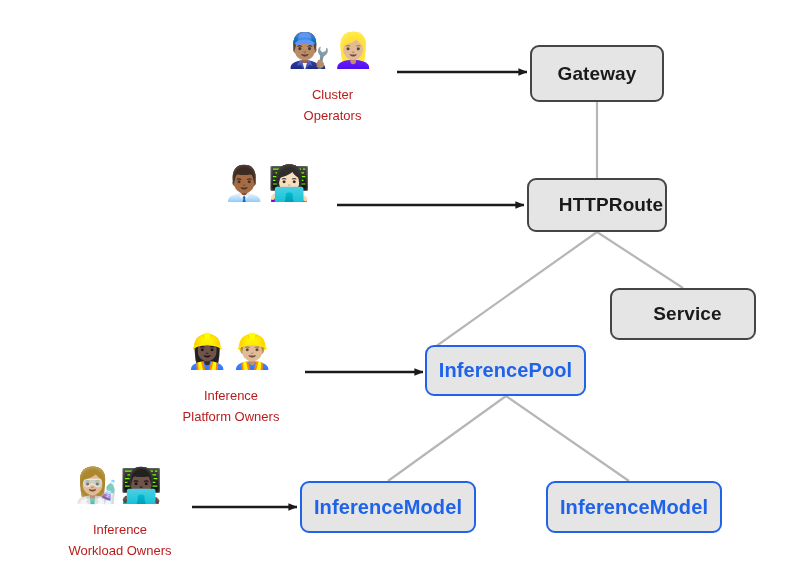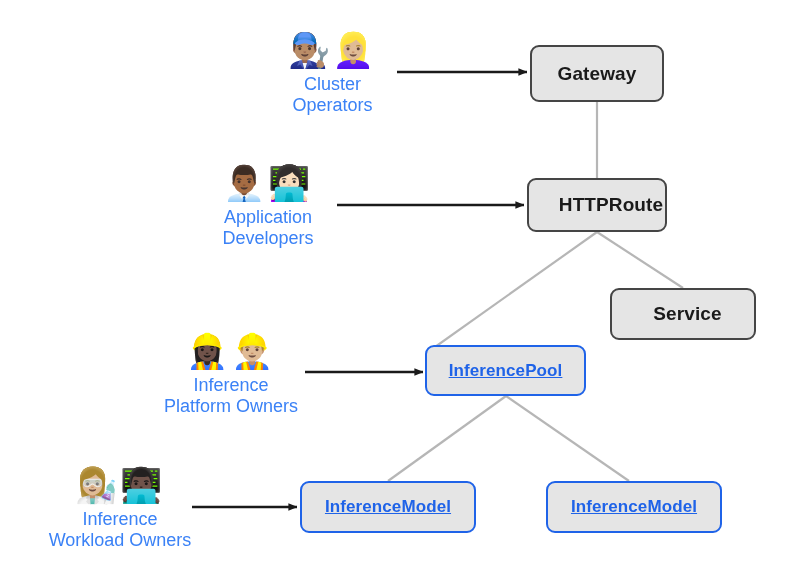--- a/index.html
+++ b/index.html
@@ -41,47 +41,46 @@
     white-space: nowrap;
   }
   .node.core {
     border: 2.2px solid #454545;
     color: #1a1a1a;
     font-size: 19px;
   }
   .node.infer {
     border: 2.4px solid #1f63e8;
     color: #1f63e8;
-    font-size: 17px;
-    text-decoration: underline;
+    font-size: 20px;
   }
 
   
   .persona {
     position: absolute;
     display: flex;
     flex-direction: column;
     align-items: center;
     text-align: center;
   }
   .persona-emoji {
     font-size: 34px;
     line-height: 40px;
     letter-spacing: 2px;
     height: 42px;
     display: block;
     white-space: nowrap;
   }
   .persona-label {
-    font-size: 18px;
+    font-size: 13px;
     line-height: 21px;
-    color: #3b82f6;
+    color: #b91c1c;
     font-weight: normal;
     white-space: pre-line;
-    margin-top: 2px;
+    margin-top: 12px;
   }
 </style>
 </head>
 <body>
 
 <div id="canvas">
 
   <svg id="wires" viewBox="0 0 800 572" xmlns="http://www.w3.org/2000/svg">
     <defs>
       <marker id="arrowhead" markerWidth="9" markerHeight="8" refX="8.6" refY="4" orient="auto" markerUnits="userSpaceOnUse">
@@ -120,22 +119,20 @@
   </svg>
 
   <div class="persona" style="left:265px; top:30px; width:135px;">
     <span class="persona-emoji">👨🏽‍🔧👱🏼‍♀️</span>
     <span class="persona-label">Cluster
 Operators</span>
   </div>
 
   <div class="persona" style="left:198px; top:163px; width:140px;">
     <span class="persona-emoji">👨🏾‍💼👩🏻‍💻</span>
-    <span class="persona-label">Application
-Developers</span>
   </div>
 
   <div class="persona" style="left:155px; top:331px; width:152px;">
     <span class="persona-emoji">👷🏿‍♀️👷🏼‍♂️</span>
     <span class="persona-label">Inference
 Platform Owners</span>
   </div>
 
   <div class="persona" style="left:45px; top:465px; width:150px;">
     <span class="persona-emoji">👩🏼‍🔬👨🏿‍💻</span>

